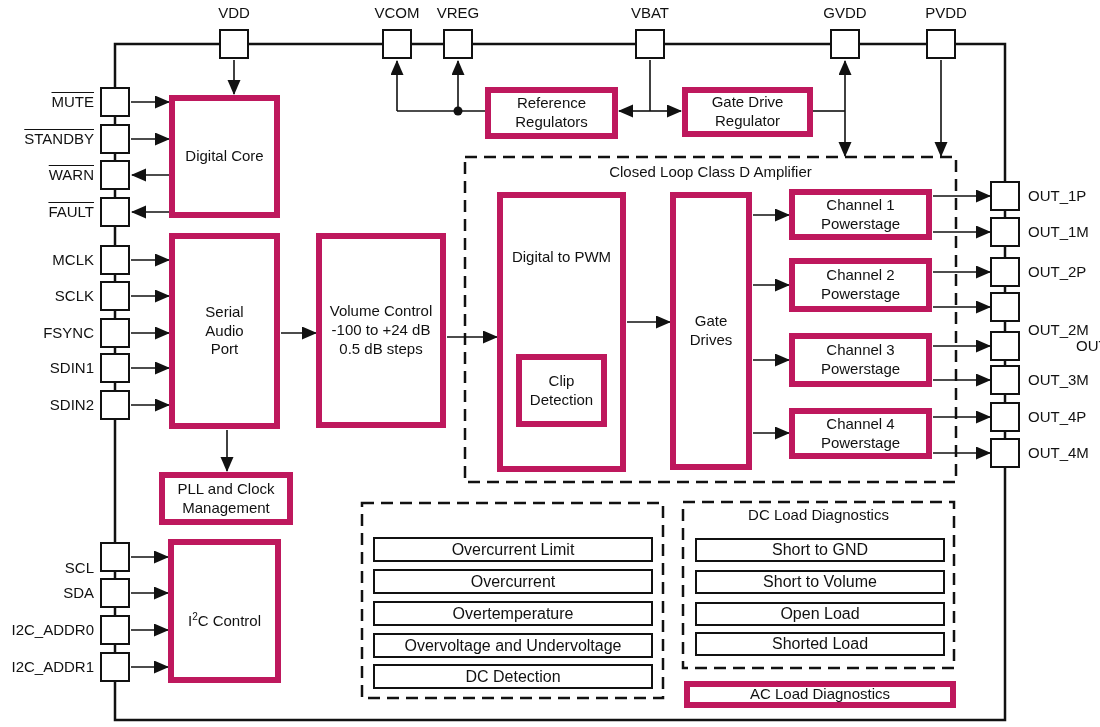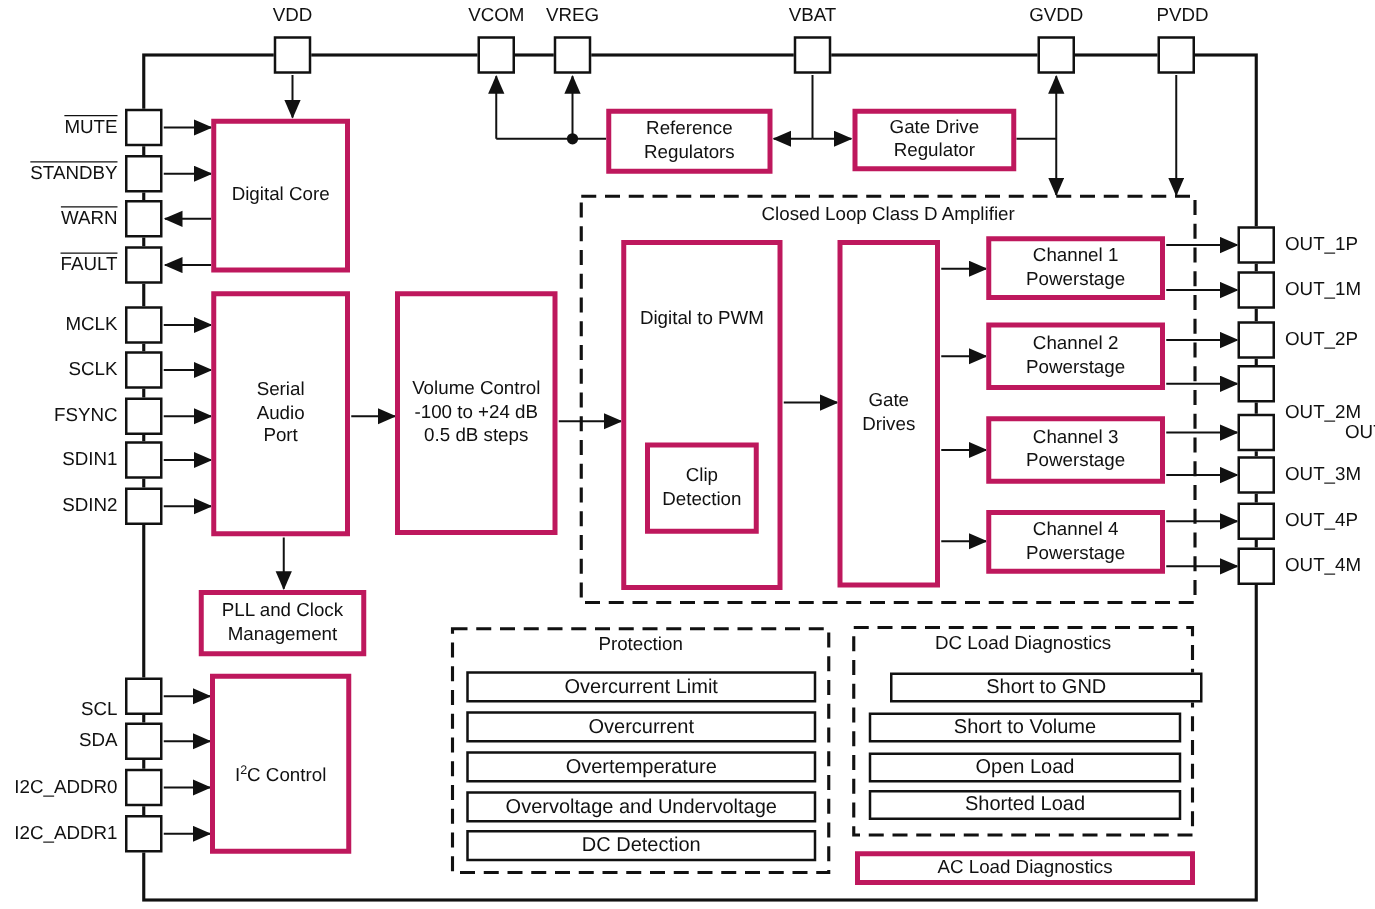--- a/index.html
+++ b/index.html
@@ -1,19 +1,19 @@
 <!DOCTYPE html>
 <html><head>
 <meta charset="utf-8">
 <style>
   html,body{margin:0;padding:0;background:#fff;}
   #stage{position:relative;width:1100px;height:727px;background:#fff;overflow:hidden;
          font-family:"Liberation Sans","DejaVu Sans",sans-serif;color:#111;}
   #wires{position:absolute;left:0;top:0;}
-  .blk{position:absolute;box-sizing:border-box;background:#fff;border:4px solid #be185d;
+  .blk{position:absolute;box-sizing:border-box;background:#fff;border:6px solid #be185d;
        display:flex;align-items:center;justify-content:center;text-align:center;
        white-space:pre-line;font-size:15px;line-height:1.25;}
   .grp-title{position:absolute;text-align:center;font-size:15px;}
   .item{position:absolute;box-sizing:border-box;background:#fff;border:2px solid #111;
         display:flex;align-items:center;justify-content:center;font-size:16px;}
   .pin{position:absolute;box-sizing:border-box;width:30px;height:30px;background:#fff;border:2px solid #111;}
   .pin-label{position:absolute;font-size:15px;height:20px;line-height:20px;}
   .pin-label.top{width:90px;text-align:center;top:3px;}
   .pin-label.left{left:2px;width:92px;text-align:right;}
   .pin-label.right{left:1028px;text-align:left;}
@@ -105,30 +105,29 @@
   <div class="blk" id="blk-ch4" style="left:789px;top:408px;width:143px;height:51px">Channel 4
 Powerstage</div>
   <div class="blk" id="blk-pll" style="left:159px;top:472px;width:134px;height:53px">PLL and Clock
 Management</div>
   <div class="blk" id="blk-i2c" style="left:168px;top:539px;width:113px;height:144px"><span>
       <span>I</span><sup>2</sup><span>C Control</span>
   </span></div>
   <div class="blk" id="blk-ac" style="left:684px;top:681px;width:272px;height:27px">AC Load Diagnostics</div>
 
   <div class="grp-title" style="left:465px;top:163px;width:491px">Closed Loop Class D Amplifier</div>
-  <div class="grp-title" style="left:362px;top:507px;width:301px">Protection</div>
   <div class="grp-title" style="left:683px;top:506px;width:271px">DC Load Diagnostics</div>
 
   <div class="item" style="left:373px;top:537px;width:280px;height:25px">Overcurrent Limit</div>
   <div class="item" style="left:373px;top:569px;width:280px;height:25px">Overcurrent</div>
   <div class="item" style="left:373px;top:601px;width:280px;height:25px">Overtemperature</div>
   <div class="item" style="left:373px;top:633px;width:280px;height:25px">Overvoltage and Undervoltage</div>
   <div class="item" style="left:373px;top:664px;width:280px;height:25px">DC Detection</div>
 
-  <div class="item" style="left:712px;top:538px;width:250px;height:24px">Short to GND</div>
+  <div class="item" style="left:695px;top:538px;width:250px;height:24px">Short to GND</div>
   <div class="item" style="left:695px;top:570px;width:250px;height:24px">Short to Volume</div>
   <div class="item" style="left:695px;top:602px;width:250px;height:24px">Open Load</div>
   <div class="item" style="left:695px;top:632px;width:250px;height:24px">Shorted Load</div>
 
   <div id="pins">
       <div class="pin" style="left: 219px; top: 29px;"></div>
       <div class="pin-label top" style="left: 189px;">VDD</div>
       <div class="pin" style="left: 382px; top: 29px;"></div>
       <div class="pin-label top" style="left: 352px;">VCOM</div>
       <div class="pin" style="left: 443px; top: 29px;"></div>

